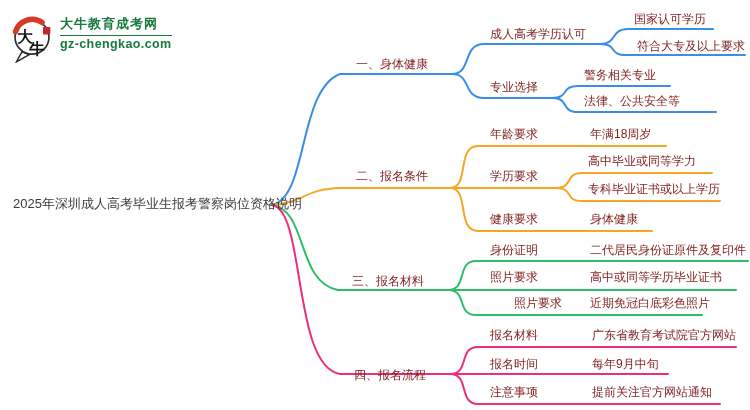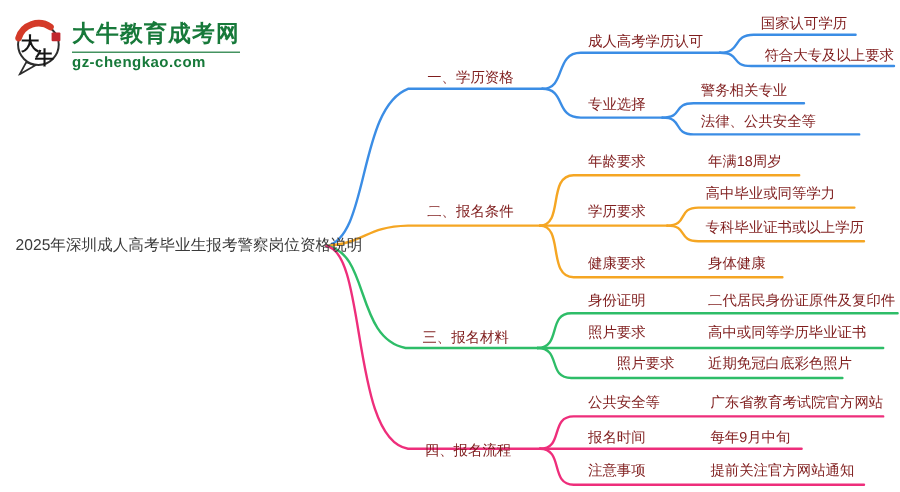--- a/index.html
+++ b/index.html
@@ -3,21 +3,21 @@
 <meta charset="utf-8">
 <style>
   html,body{margin:0;padding:0;background:#fff;}
   .canvas{position:relative;width:750px;height:410px;background:#ffffff;overflow:hidden;
           font-family:"Liberation Sans","DejaVu Sans",sans-serif;}
   .lines{position:absolute;left:0;top:0;z-index:0;}
   .node{position:absolute;z-index:2;font-size:12px;color:#7f1d1d;white-space:nowrap;line-height:1.15;}
   .root-node{font-size:13px;color:#3a3a3a;}
   .logo{position:absolute;left:10px;top:15px;z-index:3;display:flex;align-items:flex-start;gap:6px;}
   .logo-text{display:flex;flex-direction:column;}
-  .logo-title{font-size:19px;font-weight:bold;color:#17793a;letter-spacing:1px;
+  .logo-title{font-size:13px;font-weight:bold;color:#17793a;letter-spacing:1px;
               border-bottom:1.5px solid #17793a;padding-bottom:2px;}
   .logo-url{font-size:12.5px;font-weight:bold;color:#17793a;margin-top:1px;letter-spacing:.4px;}
 </style>
 </head>
 <body>
 
 <div class="canvas">
 
   <svg class="lines" width="750" height="410" viewBox="0 0 750 410" fill="none" stroke-width="2" stroke-linecap="round">
     <g>
@@ -61,21 +61,21 @@
       <text x="21" y="42" font-size="17" font-weight="bold" fill="#151515">牛</text>
     </svg>
     <div class="logo-text">
       <div class="logo-title">大牛教育成考网</div>
       <div class="logo-url">gz-chengkao.com</div>
     </div>
   </div>
 
   <span class="node root-node" style="left:13px;top:197px;">2025年深圳成人高考毕业生报考警察岗位资格说明</span>
 
-  <span class="node" style="left:356px;top:58px;">一、学历资格</span>
+  <span class="node" style="left:356px;top:58px;">一、身体健康</span>
   <span class="node" style="left:490px;top:28px;">成人高考学历认可</span>
   <span class="node" style="left:634px;top:13px;">国家认可学历</span>
   <span class="node" style="left:637px;top:40px;">符合大专及以上要求</span>
   <span class="node" style="left:490px;top:81px;">专业选择</span>
   <span class="node" style="left:584px;top:69px;">警务相关专业</span>
   <span class="node" style="left:584px;top:95px;">法律、公共安全等</span>
 
   <span class="node" style="left:356px;top:170px;">二、报名条件</span>
   <span class="node" style="left:490px;top:128px;">年龄要求</span>
   <span class="node" style="left:590px;top:128px;">年满18周岁</span>
@@ -87,20 +87,20 @@
 
   <span class="node" style="left:352px;top:275px;">三、报名材料</span>
   <span class="node" style="left:490px;top:244px;">身份证明</span>
   <span class="node" style="left:590px;top:244px;">二代居民身份证原件及复印件</span>
   <span class="node" style="left:490px;top:271px;">照片要求</span>
   <span class="node" style="left:590px;top:271px;">高中或同等学历毕业证书</span>
   <span class="node" style="left:490px;top:297px;margin-left:24px;">照片要求</span>
   <span class="node" style="left:590px;top:297px;">近期免冠白底彩色照片</span>
 
   <span class="node" style="left:354px;top:369px;">四、报名流程</span>
-  <span class="node" style="left:490px;top:329px;">公共安全等</span>
+  <span class="node" style="left:490px;top:329px;">报名材料</span>
   <span class="node" style="left:592px;top:329px;">广东省教育考试院官方网站</span>
   <span class="node" style="left:490px;top:358px;">报名时间</span>
   <span class="node" style="left:592px;top:358px;">每年9月中旬</span>
   <span class="node" style="left:490px;top:386px;">注意事项</span>
   <span class="node" style="left:592px;top:386px;">提前关注官方网站通知</span>
 
 </div>
 
 </body></html>

